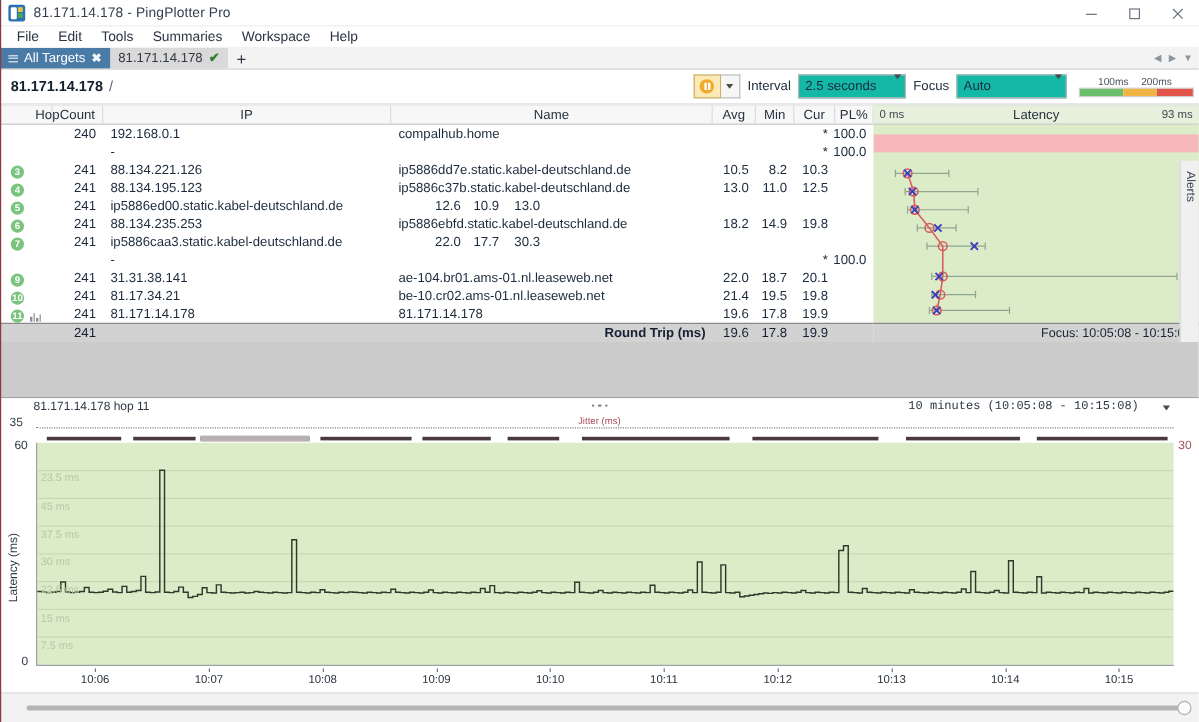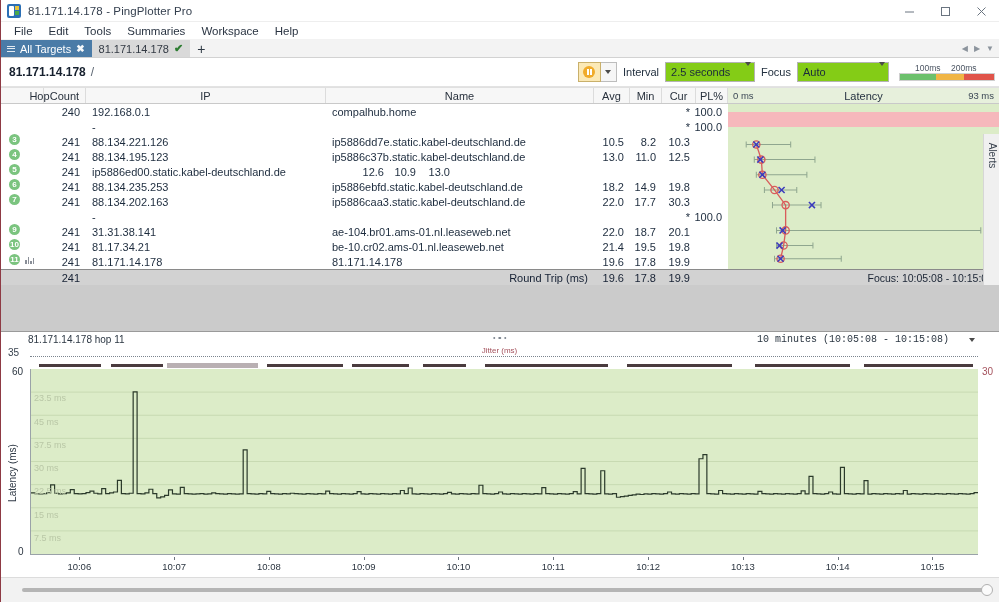--- a/index.html
+++ b/index.html
@@ -81,21 +81,21 @@
     width: 12px; height: 12px; border-radius: 50%; background: #f0ab2a;
     display: flex; align-items: center; justify-content: center; gap: 1.5px;
   }
   .pause-ico i { width: 1.5px; height: 6px; background: #ffffff; display: block; }
   .pause-drop {
     width: 16px; background: #f6f6f6; border: 1px solid #bdbdbd; border-left: none;
     display: flex; align-items: center; justify-content: center;
   }
   .lbl { font-size: 11px; color: #22303f; }
   .combo {
-    height: 20px; border: 1px solid #b4b4b4; background: #84cc16;
+    height: 20px; border: 1px solid #b4b4b4; background: #14b8a6;
     display: flex; align-items: center; padding: 0 3px 0 5px; font-size: 11px; color: #1b2a3c;
   }
   .combo .cval { white-space: nowrap; }
   .combo .carrow { margin-left: auto; padding-left: 8px; }
   .combo-interval { width: 90px; }
   .combo-focus { width: 92px; }
   .caret { width: 0; height: 0; border-left: 3.5px solid transparent; border-right: 3.5px solid transparent; border-top: 4px solid #4a4a4a; }
   .legend-wrap { display: flex; flex-direction: column; width: 96px; margin-left: 4px; text-align: center; }
   .legend-ticks { display: flex; font-size: 8.5px; color: #4a5462; height: 10px; position: relative; }
   .legend-ticks span { position: absolute; }
@@ -114,38 +114,38 @@
   .c-hop   { width: 44px;  flex: 0 0 44px; padding-left: 36px; }
   .c-cnt   { width: 42px;  flex: 0 0 42px; }
   .c-ip    { width: 240px; flex: 0 0 240px; }
   .c-name  { width: 268px; flex: 0 0 268px; }
   .c-avg   { width: 36px;  flex: 0 0 36px; }
   .c-min   { width: 32px;  flex: 0 0 32px; }
   .c-cur   { width: 34px;  flex: 0 0 34px; }
   .c-pl    { width: 32px;  flex: 0 0 32px; }
 
   .grid-rows { position: relative; }
-  .grow { height: 15px; display: flex; align-items: flex-start; font-size: 11px; color: #1c2b3d; }
+  .grow { height: 15px; display: flex; align-items: flex-end; font-size: 11px; color: #1c2b3d; }
   .cell { height: 15px; display: flex; align-items: center; }
   .cell.num { justify-content: flex-end; padding-right: 6px; }
   .cell.lft { justify-content: flex-start; padding-left: 6px; }
   .hop-badge {
     width: 11px; height: 11px; border-radius: 50%; background: #7bc47f;
     color: #ffffff; font-size: 8px; line-height: 11px; text-align: center;
     font-weight: bold; margin-left: 9px; display: inline-block;
   }
   .spark { margin-left: 5px; display: inline-flex; align-items: flex-end; gap: 1px; height: 8px; }
   .spark i { width: 1.5px; background: #8a8f98; display: block; }
   .cell-hop { width: 44px; flex: 0 0 44px; display: flex; align-items: center; }
 
   .grid-total {
     height: 16px; background: #d2d2d2; border-top: 1px solid #8a8a8a;
     display: flex; align-items: center; font-size: 11px; color: #152033;
   }
-  .tot-label { font-weight: normal; text-align: right; padding-right: 6px; }
+  .tot-label { font-weight: bold; text-align: right; padding-right: 6px; }
 
   
   .lat-panel { flex: 1 1 auto; position: relative; background: #dfeccf; }
   .lat-head {
     height: 17px; background: #e7f0dc; border-bottom: 1px solid #c9c9c9; border-top: 1px solid #e0e0e0;
     display: flex; align-items: center; position: relative; font-size: 11px; color: #263241;
   }
   .lat-head .l0 { position: absolute; left: 5px; font-size: 9.5px; color: #3c4856; }
   .lat-head .l1 { position: absolute; right: 5px; font-size: 9.5px; color: #3c4856; }
   .lat-head .lt { width: 100%; text-align: center; }
@@ -402,21 +402,20 @@
             <div class="cell num c-avg">18.2</div>
             <div class="cell num c-min">14.9</div>
             <div class="cell num c-cur">19.8</div>
             <div class="cell num c-pl"></div>
           </div>
           <div class="grow">
             <div class="cell-hop">
               <span class="hop-badge">7</span>
             </div>
             <div class="cell num c-cnt">241</div>
-            <div class="cell lft c-ip">88.134.202.163</div>
             <div class="cell lft c-name">ip5886caa3.static.kabel-deutschland.de</div>
             <div class="cell num c-avg">22.0</div>
             <div class="cell num c-min">17.7</div>
             <div class="cell num c-cur">30.3</div>
             <div class="cell num c-pl"></div>
           </div>
           <div class="grow">
             <div class="cell-hop"></div>
             <div class="cell num c-cnt"></div>
             <div class="cell lft c-ip">-</div>

